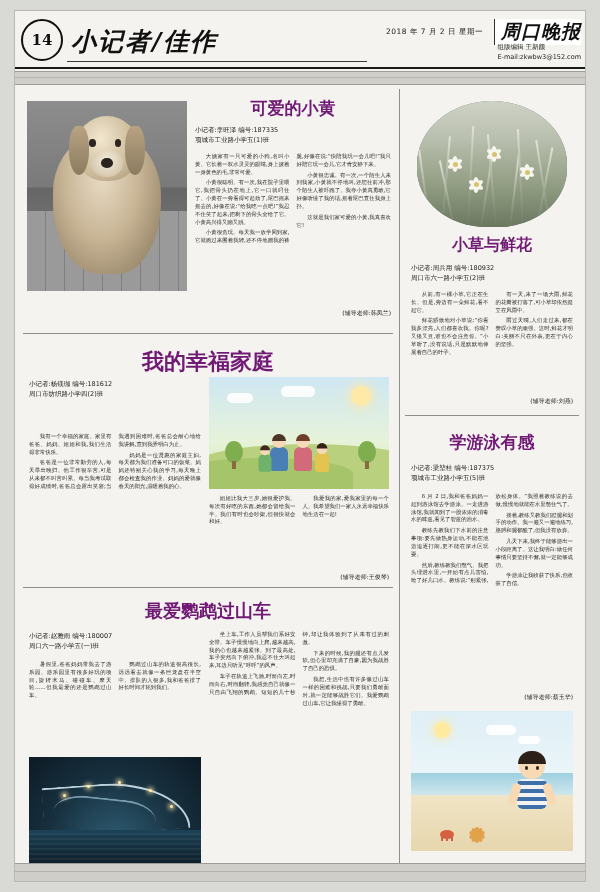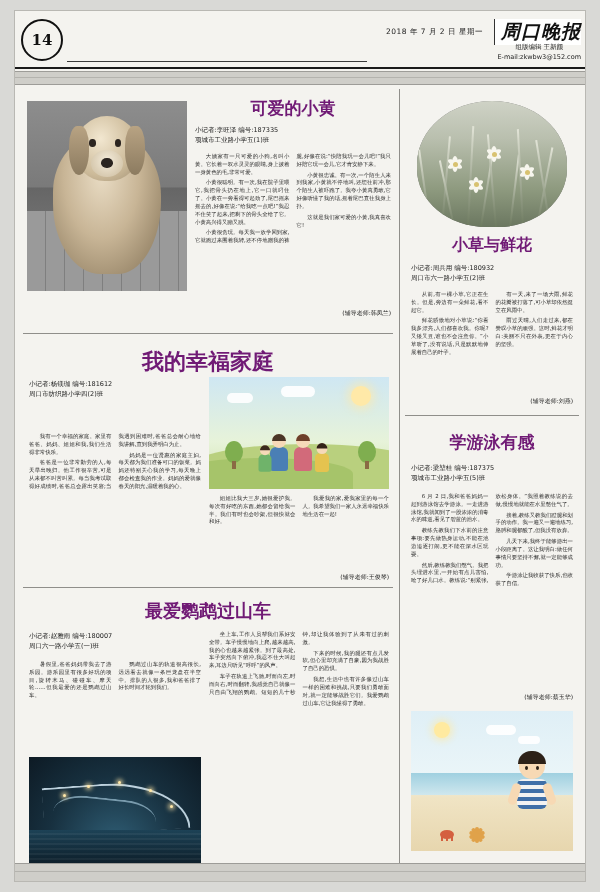--- a/index.html
+++ b/index.html
@@ -55,21 +55,21 @@
   .mh-logo{
     display:inline-block;vertical-align:middle;
     font-family:"DejaVu Serif","Liberation Serif",serif;
     font-size:19px;font-weight:bold;color:#111;letter-spacing:1px;
     background:#ffffff;
     border-left:1px solid #333;
     padding-left:6px;
     font-style:italic;
   }
   .mh-sub{
-    position:absolute;right:4px;top:32px;text-align:center;
+    position:absolute;right:4px;top:32px;text-align:left;
     font-size:6.5px;color:#222;line-height:1.5;
   }
   
   .band{
     position:absolute;left:0;top:60px;width:100%;height:14px;
     background:#cfcec9;
     border-bottom:1px solid #9d9c98;
     border-top:1px solid #9d9c98;
     box-sizing:border-box;
   }
@@ -286,20 +286,21 @@
 </head>
 <body>
 
 <div class="page">
 
   <div class="masthead">
     <div class="pagenum-wrap">
       <div class="pagenum-circle"></div>
       <div class="pagenum">14</div>
     </div>
+    <div class="section-title">小记者/佳作</div>
     <div class="section-rule"></div>
     <div class="mh-right">
       <span class="mh-date">2018 年 7 月 2 日  星期一</span>
       <span class="mh-logo">周口晚报</span>
     </div>
     <div class="mh-sub">
       <div>组版编辑 王新颜</div>
       <div>E-mail:zkwbw3@152.com</div>
     </div>
   </div>

